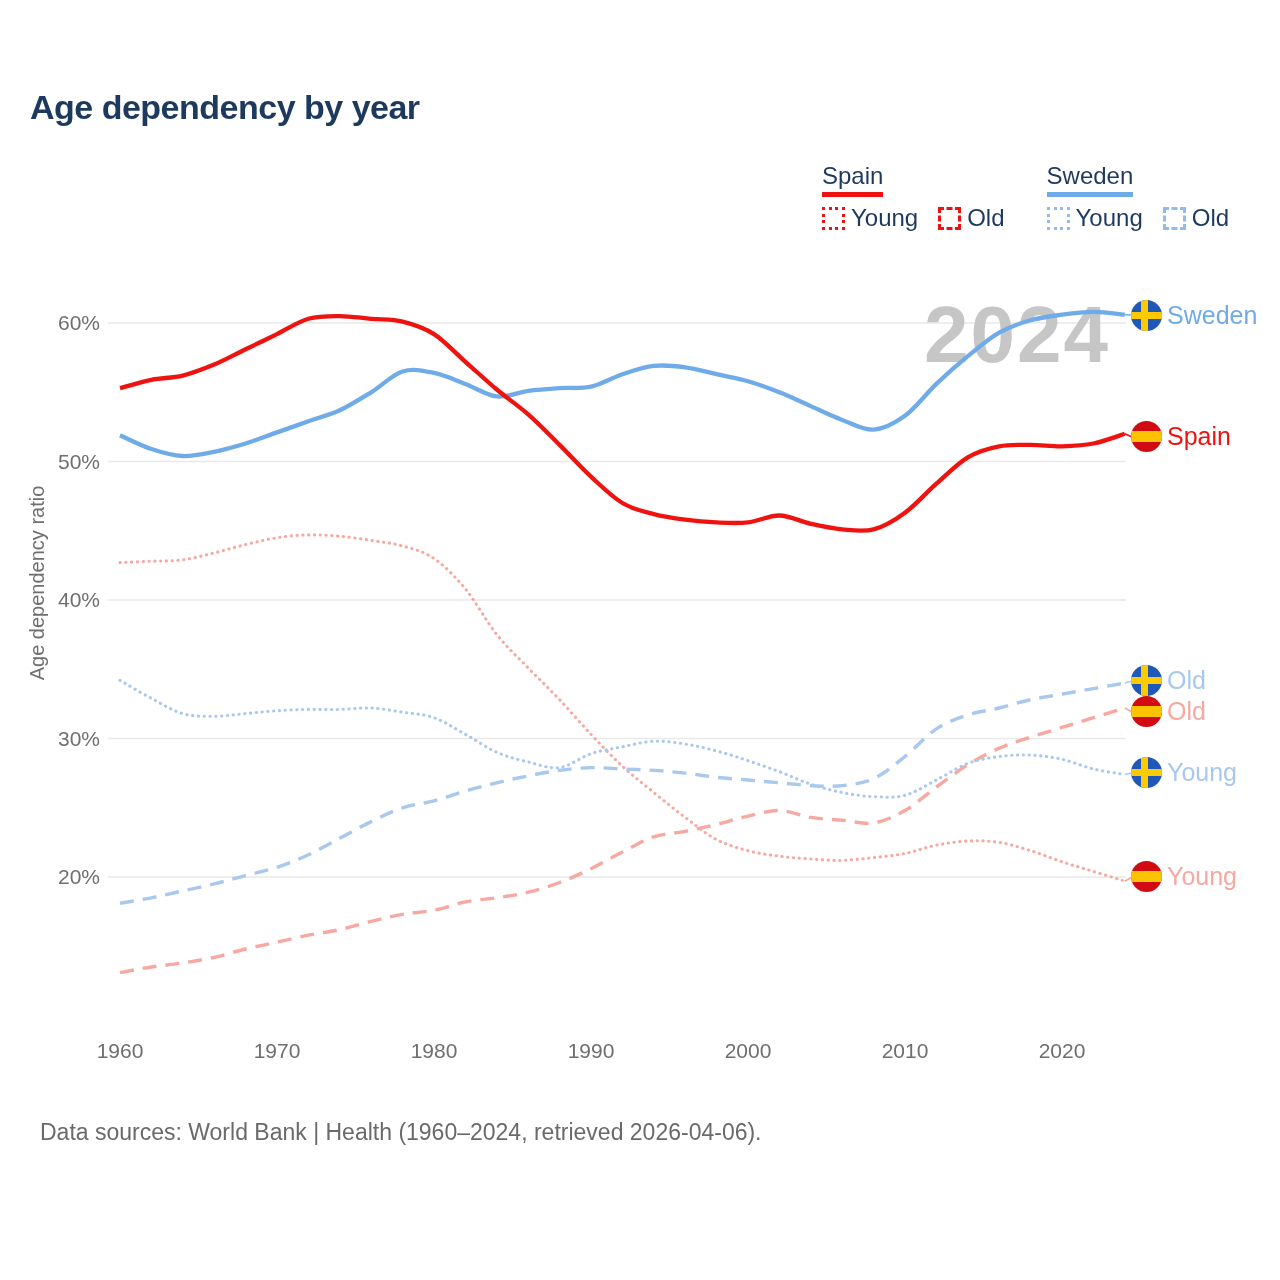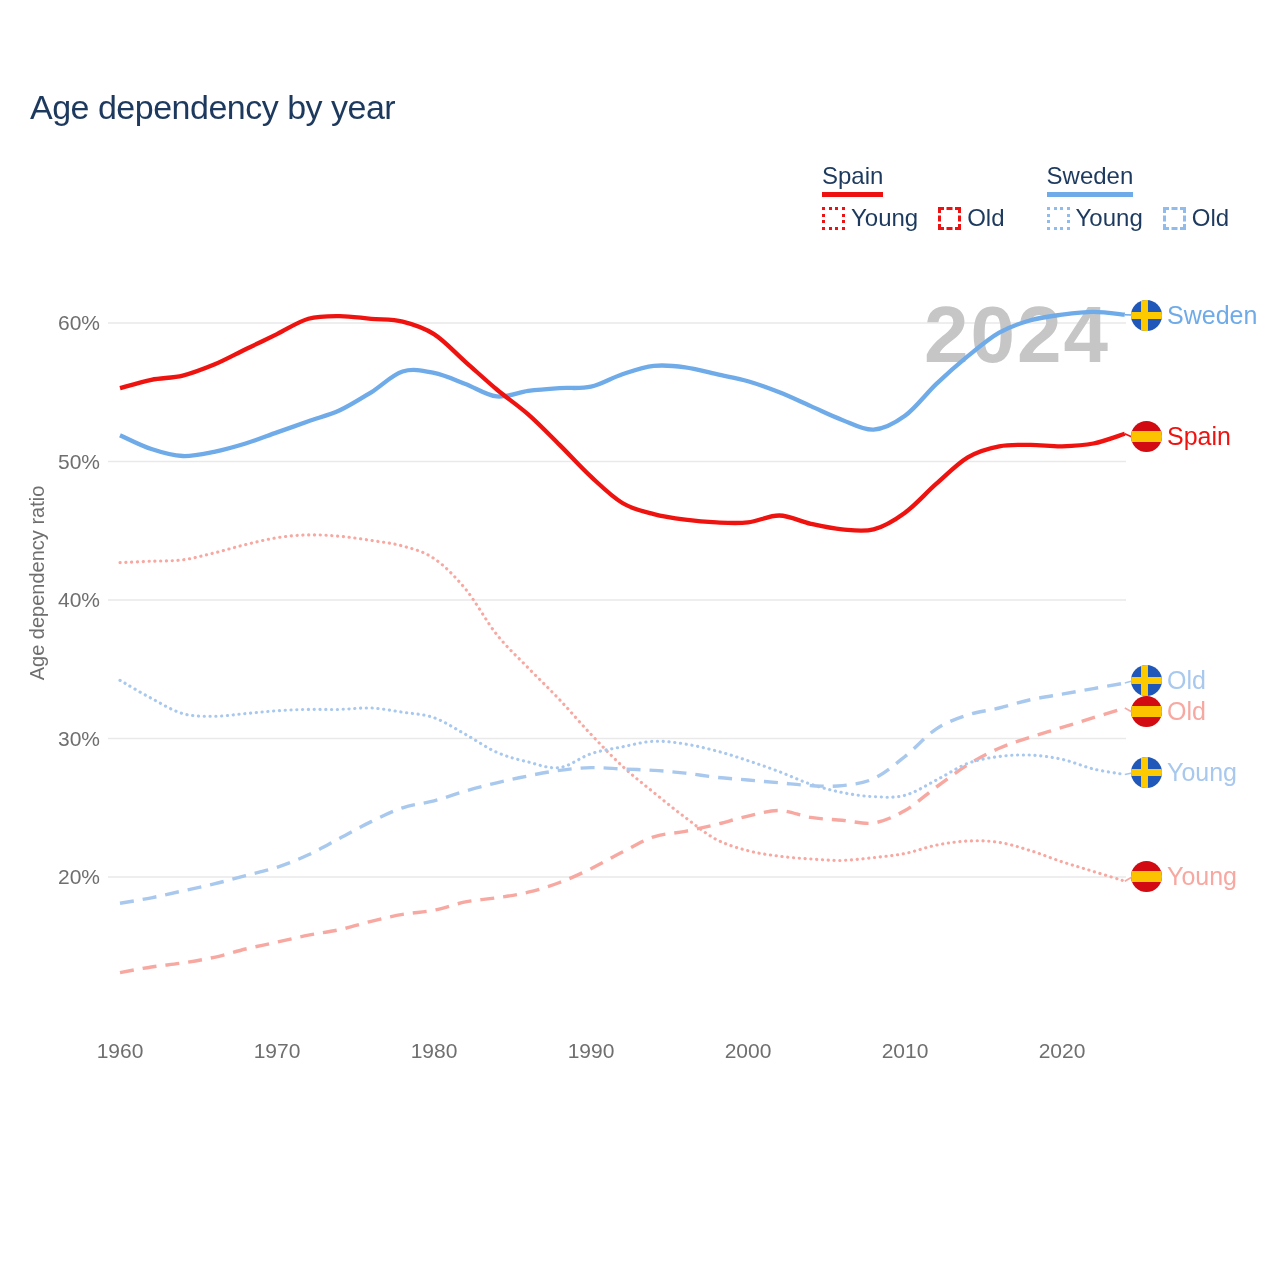--- a/index.html
+++ b/index.html
@@ -1,18 +1,18 @@
 <!DOCTYPE html>
 <html><head>
 <meta charset="utf-8">
 <style>
   html,body{margin:0;padding:0;background:#fff;}
   body{width:1280px;height:1280px;position:relative;overflow:hidden;
        font-family:"Liberation Sans",sans-serif;}
-  .title{position:absolute;left:30px;top:88px;font-size:34px;font-weight:400;
+  .title{position:absolute;left:30px;top:88px;font-size:34px;font-weight:700;
          color:#1d3a5e;letter-spacing:-0.5px;}
   
   .legend{position:absolute;left:822px;top:162px;display:flex;gap:42px;}
   .legend-group{display:flex;flex-direction:column;}
   .legend-header{font-size:24px;color:#1d3a5e;padding-bottom:2px;align-self:flex-start;}
   .legend-header.spain{border-bottom:5px solid #ee1111;}
   .legend-header.sweden{border-bottom:5px solid #6fabe8;}
   .legend-items{display:flex;align-items:center;margin-top:7px;}
   .swatch{width:17px;height:17px;display:inline-block;box-sizing:content-box;}
   .swatch.dot-red{border:3px dotted #ee1111;}
@@ -119,13 +119,14 @@
 <div class="endlab" style="top:757px">
   <span class="flag sweden"></span>
   <span class="endtext c-sweden-light">Young</span>
 </div>
 <div class="endlab" style="top:861px">
   <span class="flag spain"></span>
   <span class="endtext c-spain-light">Young</span>
 </div>
 
 <div class="footer">
+  <div>Data sources: World Bank | Health (1960–2024, retrieved 2026-04-06).</div>
 </div>
 
 </body></html>

